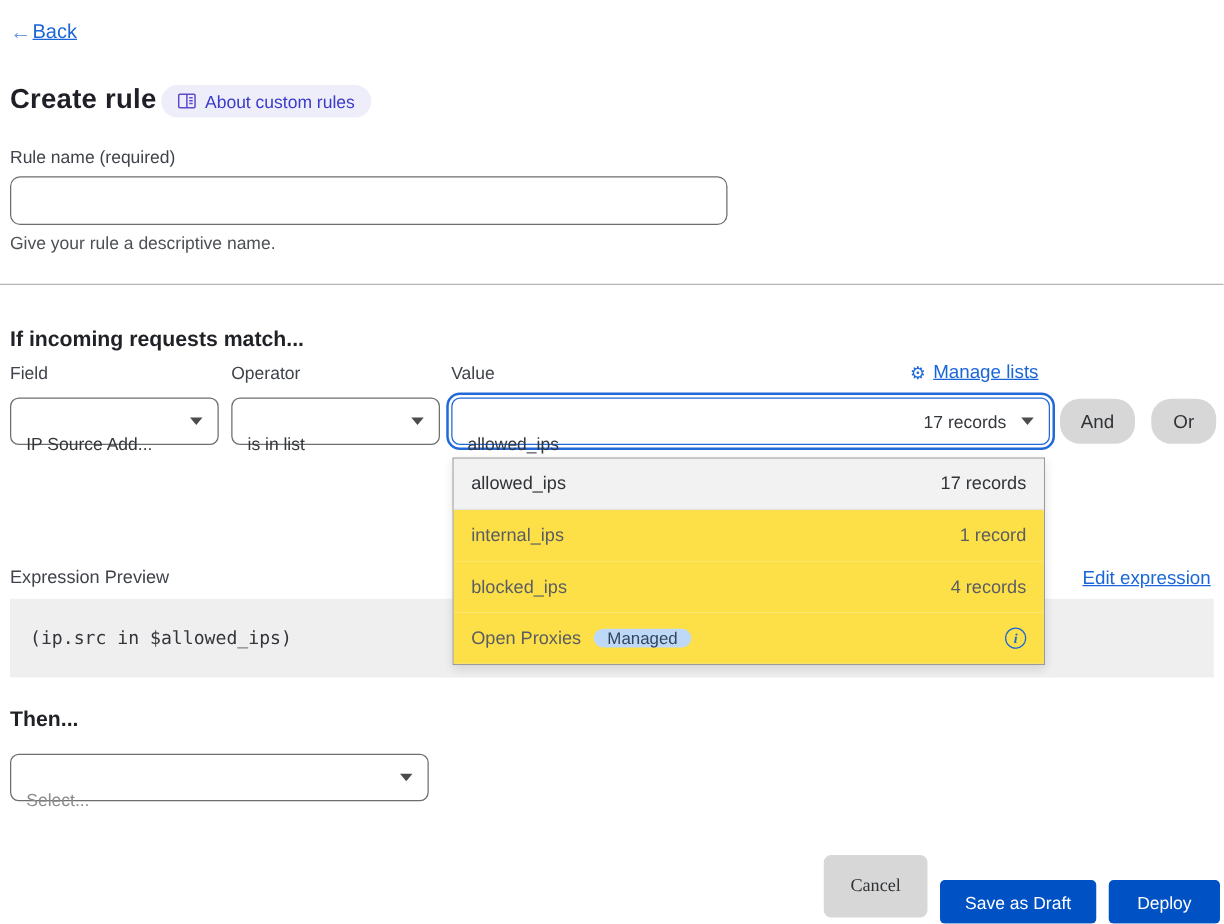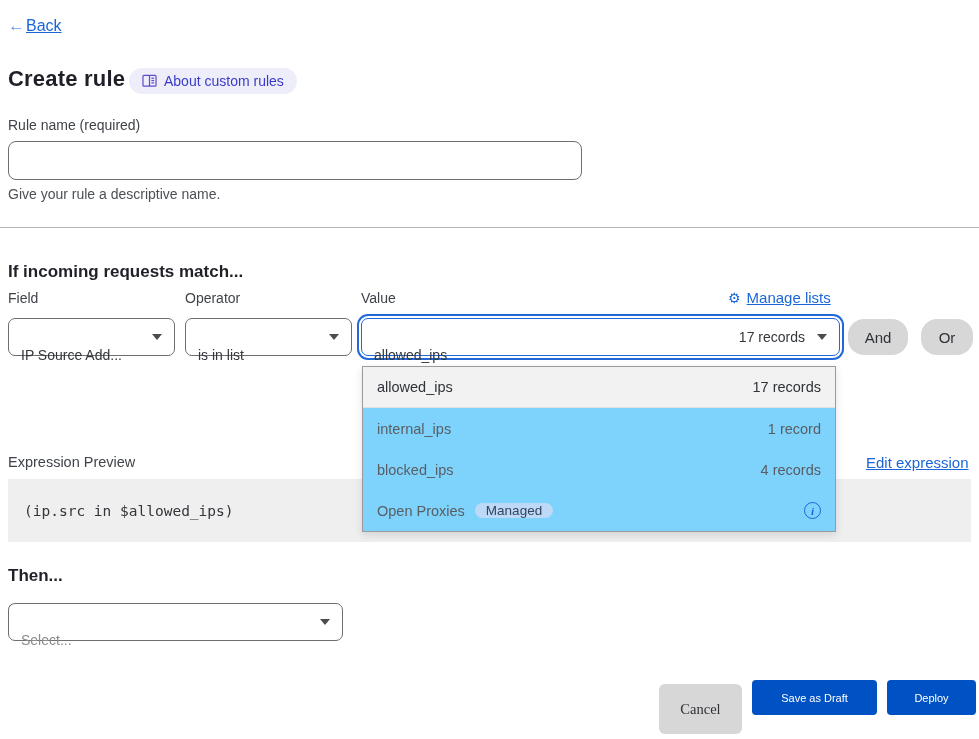--- a/index.html
+++ b/index.html
@@ -39,42 +39,42 @@
   .gray-btn { position:absolute; top:319px; height:36px; background:#d7d7d7; border:none; border-radius:16px;
     font-size:15px; color:#2f3237; cursor:pointer; font-family:"Liberation Sans",sans-serif; }
 
   .manage { position:absolute; top:289px; left:728px; display:flex; align-items:center; gap:6px; cursor:pointer; }
   .manage .gear { color:#1a66d9; font-size:14px; line-height:1; }
   .manage .lbl { color:#1a66d9; font-size:15px; text-decoration:underline; }
 
   
   .listbox { position:absolute; left:362px; top:366px; width:474px; background:#fff; border:1px solid #9a9a9a;
     box-shadow:0 3px 8px rgba(0,0,0,.12); z-index:20; }
-  .lb-row { height:41px; display:flex; align-items:center; padding:0 14px; font-size:14.5px; cursor:pointer; background:#7dd3fc; }
+  .lb-row { height:41px; display:flex; align-items:center; padding:0 14px; font-size:14.5px; cursor:pointer; background:#fde047; }
   .lb-row.active { background:#f2f2f2; border-bottom:1px solid #e2e2e2; }
   .lb-row .name { color:#5a5d63; }
   .lb-row.active .name, .lb-row.active .meta2 { color:#2f3237; }
   .lb-row .meta2 { margin-left:auto; color:#5a5d63; }
   .badge { background:#bed9f7; color:#33455c; border-radius:11px; padding:0 11px; font-size:13.5px; margin-left:10px; }
   .info-icon { margin-left:auto; width:17px; height:17px; border:1.5px solid #1a66d9; border-radius:50%; color:#1a66d9;
     font-size:11px; font-weight:bold; display:flex; align-items:center; justify-content:center; font-family:"Liberation Serif",serif; font-style:italic; cursor:pointer; }
 
   
   .expr-label { position:absolute; left:8px; top:454px; font-size:14.5px; color:#3f434a; }
   .edit-link { position:absolute; top:454px; left:866px; font-size:15px; color:#1a66d9; text-decoration:underline; cursor:pointer; }
   .code-block { position:absolute; left:8px; top:479px; width:963px; height:63px; background:#efefef; display:flex; align-items:center; z-index:1; }
   .code-block code { font-family:"DejaVu Sans Mono", monospace; font-size:14.5px; color:#33363b; padding-left:16px; }
 
   
   .action-select { left:8px; top:603px; width:335px; }
   .action-select .txt { color:#8c8c8c; }
 
   
-  .blue-btn { position:absolute; top:680px; height:35px; background:#0051c3; color:#fff; border:none; border-radius:4px;
-    font-size:11px; cursor:pointer; font-family:"Liberation Sans",sans-serif; }
+  .blue-btn { position:absolute; top:704px; height:35px; background:#0051c3; color:#fff; border:none; border-radius:4px;
+    font-size:14px; cursor:pointer; font-family:"Liberation Sans",sans-serif; }
   .cancel-btn { position:absolute; top:684px; height:50px; left:659px; width:83px; background:#d7d7d7; color:#2f3237;
     border:none; border-radius:6px; font-size:14.5px; cursor:pointer; font-family:Liberation Serif, serif; }
 </style>
 </head>
 <body>
 
 <div class="page">
 
   <div class="back">
     <span class="arrow">←</span>

